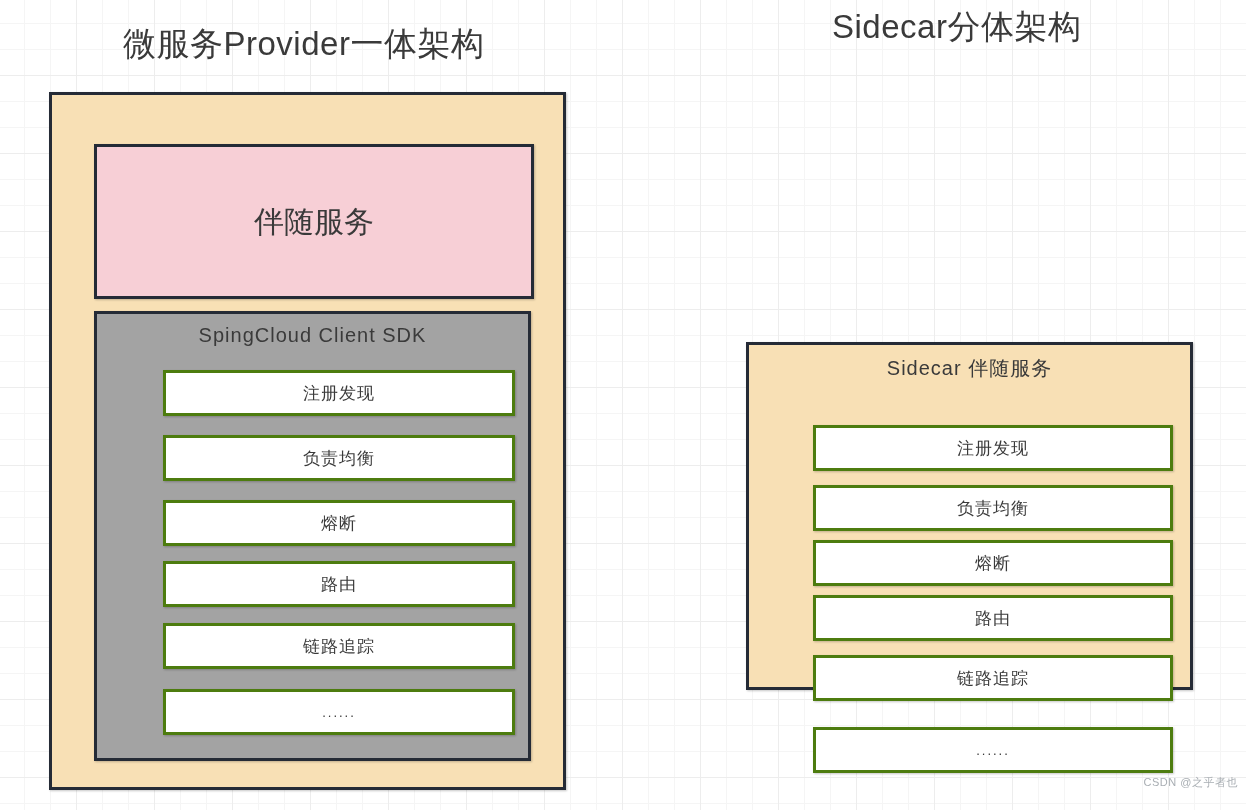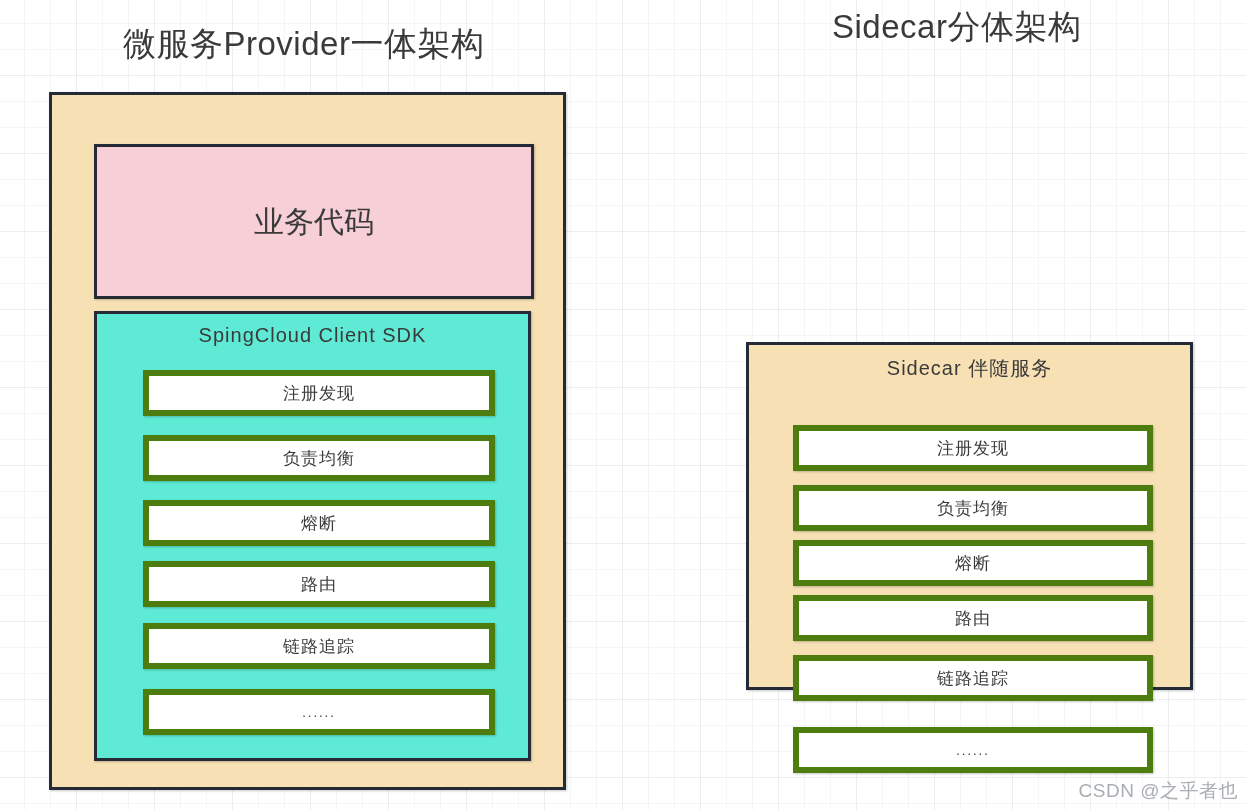--- a/index.html
+++ b/index.html
@@ -48,21 +48,21 @@
 
   
   .box {
     position: absolute;
     box-sizing: border-box;
     border: 3px solid #252b36;
     box-shadow: 1px 1px 2px rgba(0,0,0,0.22);
   }
   .tan   { background-color: #f8e0b5; }
   .pink  { background-color: #f7cfd6; }
-  .white { background-color: #5eead4; }
+  .white { background-color: #a3a3a3; }
 
   .box-label {
     position: absolute;
     left: 0;
     right: 0;
     text-align: center;
     color: #3a3a3a;
     white-space: nowrap;
   }
 
@@ -82,62 +82,63 @@
 
   
   .item-list {
     position: absolute;
     left: 0;
     right: 0;
   }
   .cap-item {
     position: absolute;
     box-sizing: border-box;
-    border: 6px solid #4d7c0f;
+    border: 3px solid #4d7c0f;
     background-color: #ffffff;
     box-shadow: 1px 1px 2px rgba(0,0,0,0.22);
     color: #3a3a3a;
     font-size: 17px;
     display: flex;
     align-items: center;
     justify-content: center;
     letter-spacing: 1px;
+    margin-left: 20px;
   }
   .cap-item.dots { font-size: 13px; letter-spacing: 2px; }
 
   
   #list-left .cap-item  { left: 46px;  width: 352px; height: 46px; }
   
   #list-right .cap-item { left: 44px;  width: 360px; height: 46px; }
 
   
   #watermark {
     position: absolute;
     right: 8px;
-    bottom: 6px;
-    font-size: 19px;
+    bottom: 20px;
+    font-size: 11px;
     color: #9aa0a6;
     opacity: 0.85;
     white-space: nowrap;
     letter-spacing: 0.5px;
   }
 </style>
 </head>
 <body>
 
 <div id="canvas">
 
   <div class="diagram-title" id="title-right">Sidecar分体架构</div>
 
   <div class="diagram-title" id="title-left">微服务Provider一体架构</div>
 
   <div class="box tan" id="panel-left">
 
     <div class="box pink" id="box-business-code">
-      <div class="box-label label-xl">业务代码</div>
+      <div class="box-label label-xl">伴随服务</div>
     </div>
 
     <div class="box white" id="box-sdk">
 
       <div class="box-label label-md">SpingCloud  Client  SDK</div>
 
       <div class="item-list" id="list-left">
 
         <div class="cap-item" style="top:56px;">注册发现</div>
 

